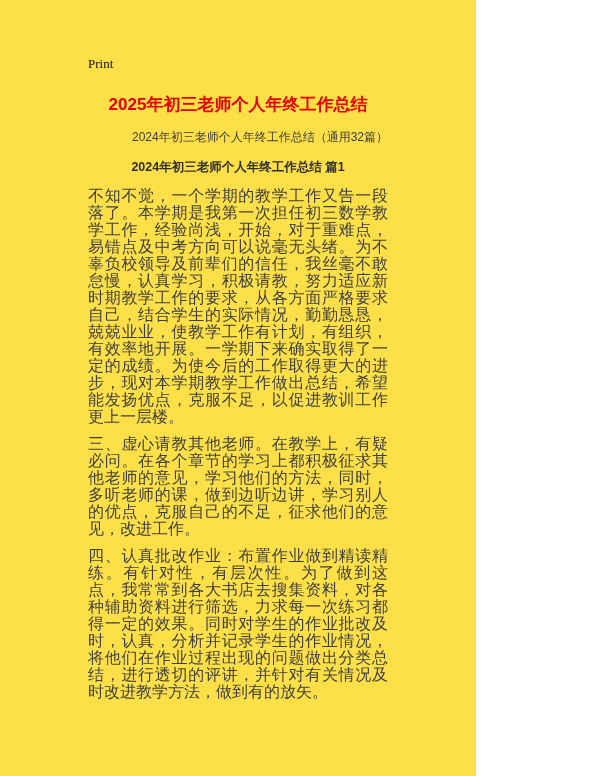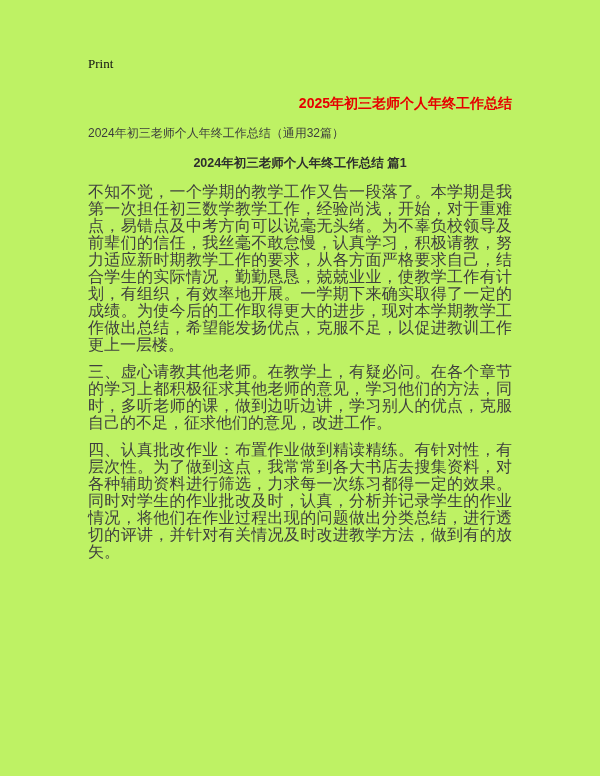--- a/index.html
+++ b/index.html
@@ -2,48 +2,48 @@
 <html><head>
 <meta charset="utf-8">
 <style>
   html, body {
     margin: 0;
     padding: 0;
     background: #ffffff;
   }
   .viewport {
     position: relative;
-    width: 600px;
+    width: 476px;
     height: 776px;
-    background: #bef264;
+    background: #fde047;
     overflow: hidden;
     font-family: "Liberation Sans", sans-serif;
   }
   .content {
     padding: 0 88px 0 88px;
   }
   .print-link {
     margin-top: 56px;
     font-family: "Liberation Serif", serif;
     font-size: 13px;
     color: #111111;
     display: inline-block;
     cursor: pointer;
   }
   .doc-title {
     margin: 22px 0 0 0;
-    text-align: right;
-    font-size: 14px;
+    text-align: center;
+    font-size: 17px;
     font-weight: bold;
     color: #e60000;
     line-height: 1.3;
   }
   .doc-subtitle {
     margin-top: 14px;
-    text-align: left;
+    text-align: right;
     font-size: 12px;
     color: #3d3d3d;
     line-height: 1.3;
   }
   .section-heading {
     margin-top: 13px;
     text-align: center;
     font-size: 12.5px;
     font-weight: bold;
     color: #2e2e2e;

